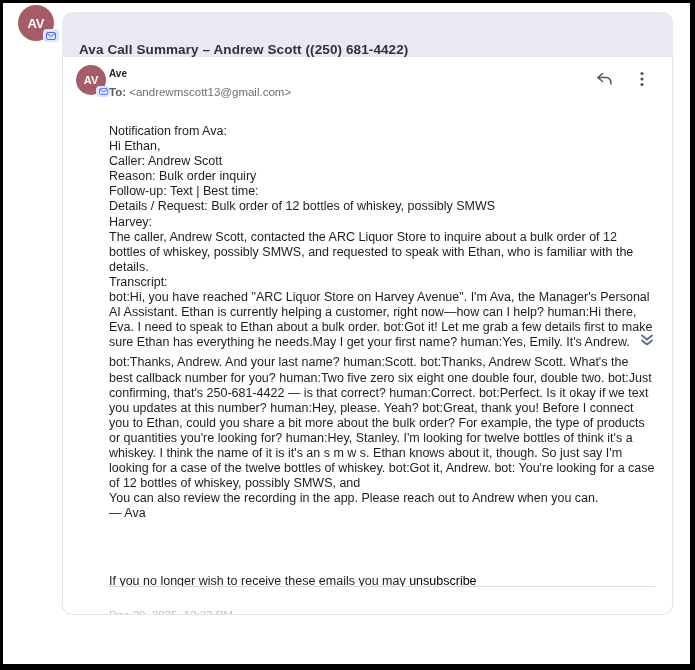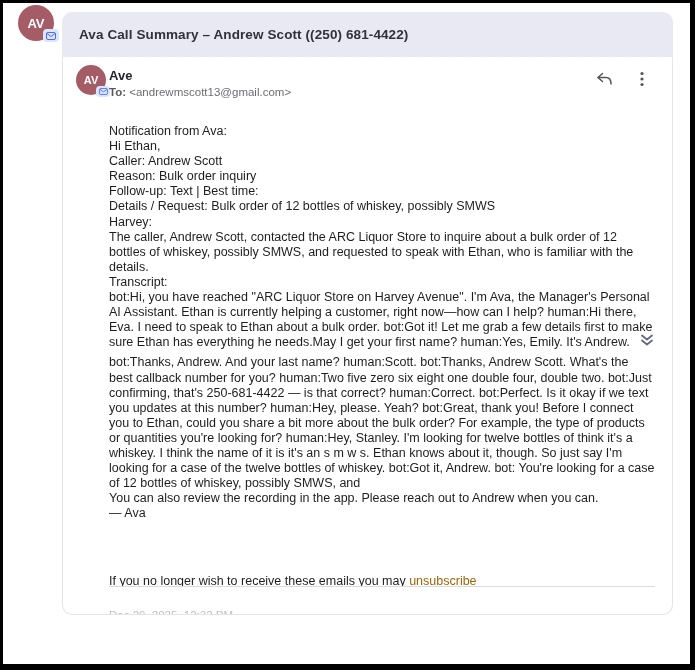--- a/index.html
+++ b/index.html
@@ -30,21 +30,21 @@
     background: #dbe6fc; border-radius: 4px;
     display: flex; align-items: center; justify-content: center;
   }
   .avatar-badge svg { display: block; }
   
   .subject-bar {
     position: absolute; left: 59px; top: 9px;
     width: 611px; height: 45px;
     background: #e9e9f4;
     border-radius: 10px 10px 0 0;
-    display: flex; align-items: center;
+    display: flex; align-items: flex-end;
     padding-left: 17px;
   }
   .subject-text {
     font-size: 13.5px; font-weight: bold; color: #30313c;
     letter-spacing: 0.1px;
   }
   
   .email-card {
     position: absolute; left: 59px; top: 54px;
     width: 611px; height: 558px;
@@ -57,21 +57,21 @@
   .sender-avatar {
     position: absolute; left: 13px; top: 8px;
     width: 30px; height: 30px; border-radius: 50%;
     background: #a55c66; color: #fff;
     font-size: 11px; font-weight: bold;
     display: flex; align-items: center; justify-content: center;
   }
   .sender-avatar .avatar-badge { width: 14px; height: 11px; right: -4px; bottom: -2px; }
   .sender-name {
     position: absolute; left: 46px; top: 11px;
-    font-size: 13px; font-weight: bold; color: #26262c;
+    font-size: 10px; font-weight: bold; color: #26262c;
   }
   .to-line {
     position: absolute; left: 46px; top: 29px;
     font-size: 11.5px; color: #6e6e73;
   }
   .to-label { font-weight: bold; color: #59595e; text-align: right; }
   .action-icons {
     position: absolute; right: 20px; top: 12px;
     display: flex; align-items: center; gap: 18px;
   }
@@ -92,21 +92,21 @@
   }
   
   .footer-row {
     position: absolute; left: 46px; top: 517px;
     width: 546px; height: 13px;
     overflow: hidden;
     border-bottom: 1px solid #dcdcdc;
     font-size: 12.5px; line-height: 15px; color: #1e1e1e;
     white-space: nowrap;
   }
-  .footer-row .unsub { color: #a16207; text-decoration: none; }
+  .footer-row .unsub { color: #000000; text-decoration: none; }
   .timestamp {
     position: absolute; left: 46px; top: 552px;
     font-size: 11.5px; color: #bfbfc3;
   }
 </style>
 </head>
 <body>
 
 <div class="screen">
 

